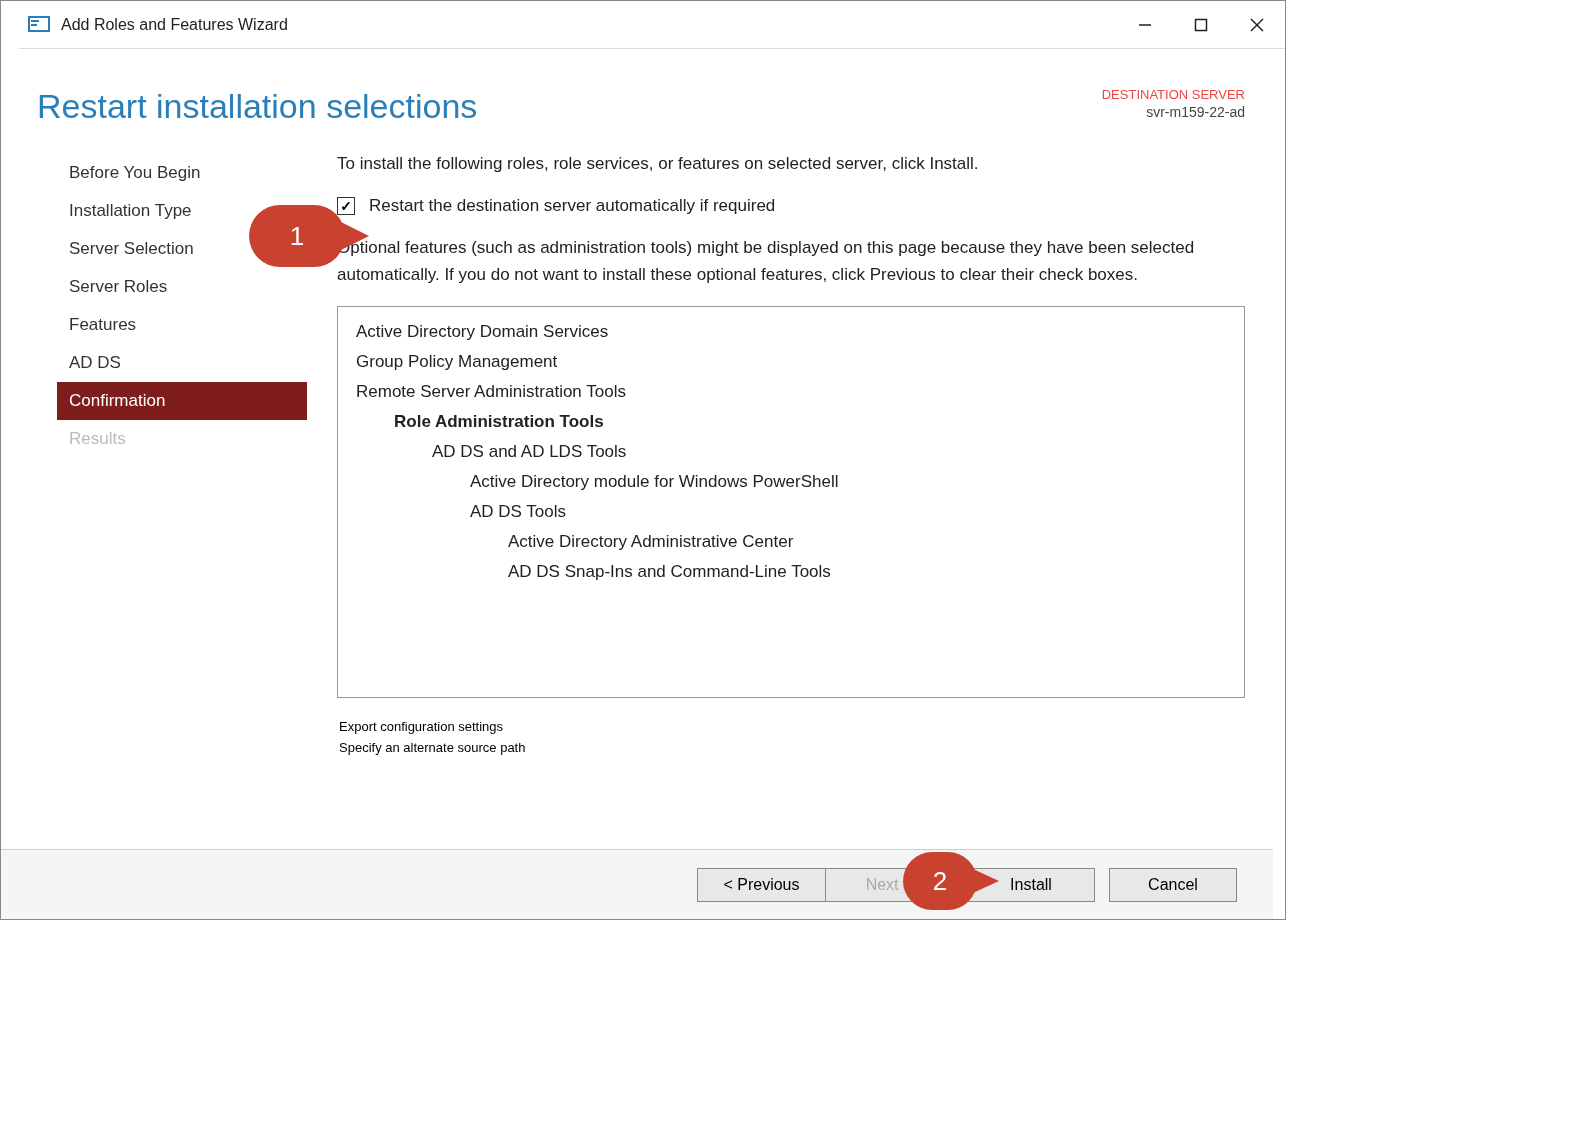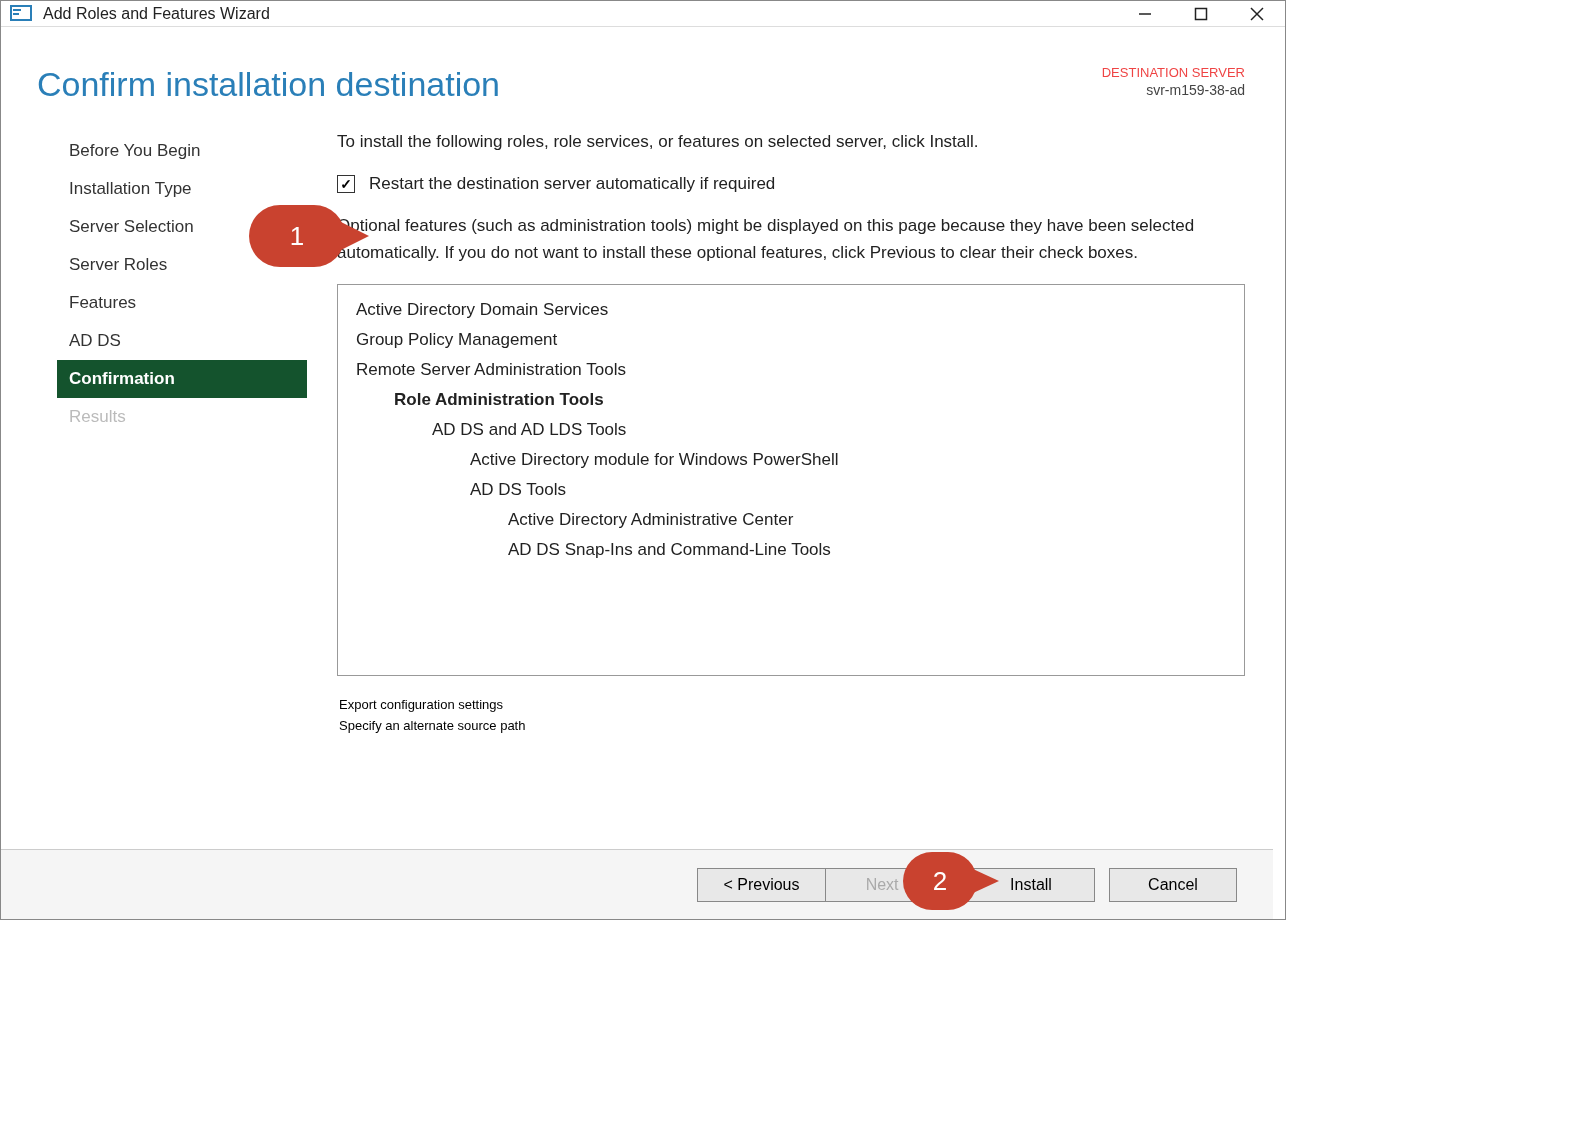--- a/index.html
+++ b/index.html
@@ -9,26 +9,27 @@
     }
     body {
       font-family: 'Segoe UI', Tahoma, sans-serif;
       background: #fff;
       width: 1286px;
       height: 920px;
       border: 1px solid #888;
       position: relative;
     }
     .titlebar {
-      height: 26px;
+      height: 48px;
       display: flex;
       align-items: center;
       justify-content: space-between;
       background: #fff;
       border-bottom: 1px solid #ddd;
+      margin-left: 18px;
     }
     .titlebar-left {
       display: flex;
       align-items: center;
       padding-left: 8px;
     }
     .titlebar-icon {
       width: 24px;
       height: 24px;
       display: inline-block;
@@ -89,23 +90,22 @@
       width: 250px;
       flex-shrink: 0;
     }
     .sidebar-item {
       padding: 9px 12px;
       font-size: 17px;
       color: #333;
       cursor: pointer;
     }
     .sidebar-item.active {
-      background: #14532d;
+      background: #7f1d1d;
       color: #fff;
-      font-weight: bold;
     }
     .sidebar-item.disabled {
       color: #bbb;
       cursor: default;
     }
     .main-content {
       flex: 1;
       display: flex;
       flex-direction: column;
     }
@@ -280,24 +280,24 @@
     <div class="window-control">
       <svg viewBox="0 0 16 16">
           <line x1="2" y1="2" x2="14" y2="14" stroke="#222" stroke-width="1.5"></line>
           <line x1="14" y1="2" x2="2" y2="14" stroke="#222" stroke-width="1.5"></line>
         </svg>
     </div>
   </div>
 </div>
 
 <div class="subheader">
-  <div class="page-heading">Confirm installation destination</div>
+  <div class="page-heading">Restart installation selections</div>
   <div class="dest-block">
     <div class="dest-label">DESTINATION SERVER</div>
-    <div class="dest-value">svr-m159-38-ad</div>
+    <div class="dest-value">svr-m159-22-ad</div>
   </div>
 </div>
 
 <div class="body-area">
   <div class="sidebar" id="sidebar">
       <div class="sidebar-item">Before You Begin</div>
       <div class="sidebar-item">Installation Type</div>
       <div class="sidebar-item">Server Selection</div>
       <div class="sidebar-item">Server Roles</div>
       <div class="sidebar-item">Features</div>

